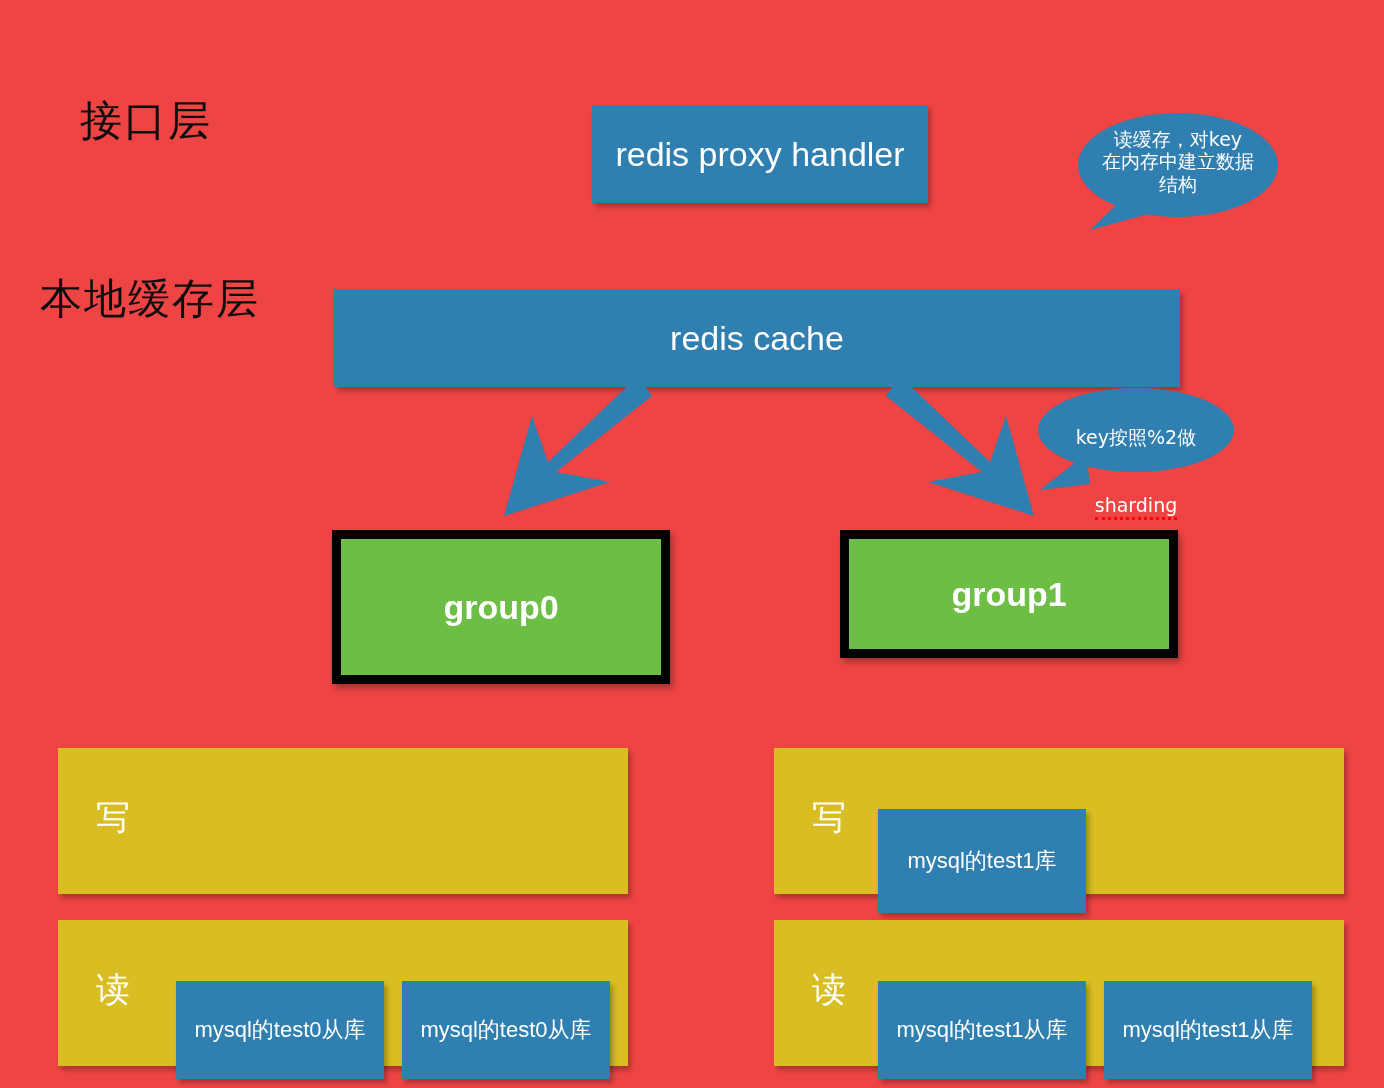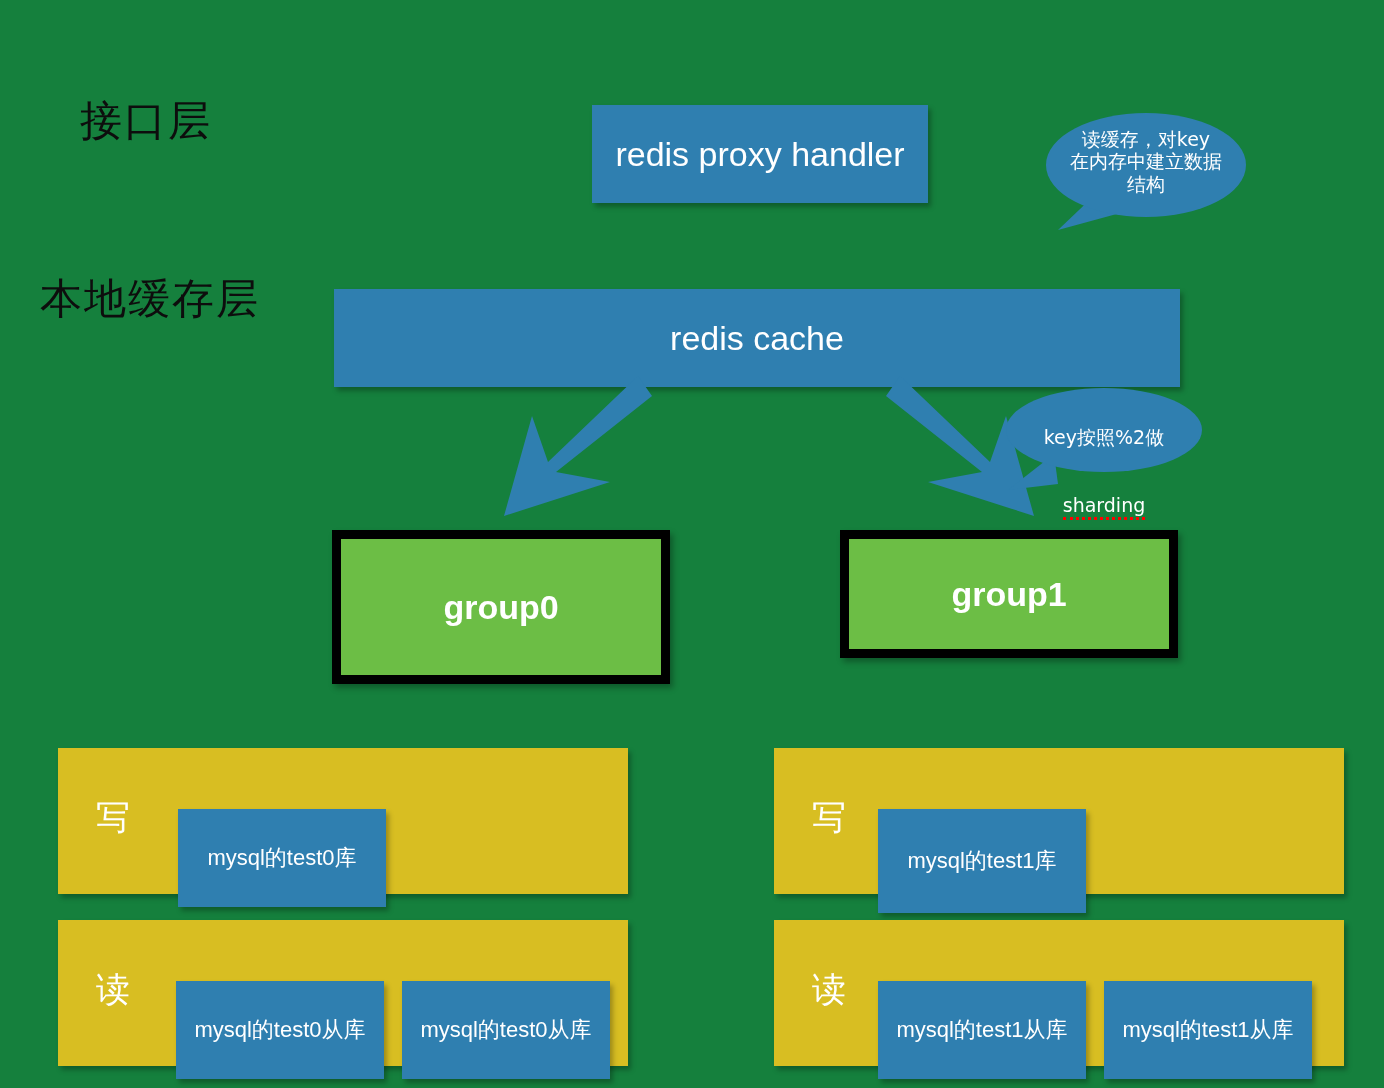--- a/index.html
+++ b/index.html
@@ -7,21 +7,21 @@
     padding: 0;
     background: #ffffff;
   }
   body {
     font-family: "Liberation Sans", "DejaVu Sans", sans-serif;
   }
   #canvas {
     position: relative;
     width: 1384px;
     height: 1088px;
-    background: #15803d;
+    background: #ef4444;
     overflow: hidden;
   }
 
   
   .layer-label {
     position: absolute;
     color: #0d0d0d;
     font-size: 42px;
     line-height: 1;
     letter-spacing: 2px;
@@ -68,20 +68,21 @@
     position: absolute;
     color: #ffffff;
     font-size: 34px;
     line-height: 1;
     font-family: "DejaVu Sans", "Liberation Sans", sans-serif;
   }
 
   
   .callout {
     position: absolute;
+    margin-left: 32px;
   }
   .callout svg {
     position: absolute;
     left: 0;
     top: 0;
     overflow: visible;
   }
   .callout-text {
     position: absolute;
     color: #ffffff;
@@ -151,21 +152,20 @@
       </div>
     </div>
   </div>
 
   <div class="green-box txt-en" style="left:332px; top:530px; width:338px; height:154px; font-size:34px;">group0</div>
 
   <div class="green-box txt-en" style="left:840px; top:530px; width:338px; height:128px; font-size:34px;">group1</div>
 
   <div class="yellow-band" style="left:58px; top:748px; width:570px; height:146px;">
     <div class="band-label" style="left:38px; top:52px;">写</div>
-    <div class="blue-box" style="left:120px; top:24px; width:208px; height:98px; font-size:22px;">mysql的test0库</div>
   </div>
 
   <div class="yellow-band" style="left:58px; top:920px; width:570px; height:146px;">
     <div class="band-label" style="left:38px; top:52px;">读</div>
     <div class="blue-box" style="left:118px; top:24px; width:208px; height:98px; font-size:22px;">mysql的test0从库</div>
     <div class="blue-box" style="left:344px; top:24px; width:208px; height:98px; font-size:22px;">mysql的test0从库</div>
   </div>
 
   <div class="yellow-band" style="left:774px; top:748px; width:570px; height:146px;">
     <div class="band-label" style="left:38px; top:52px;">写</div>

